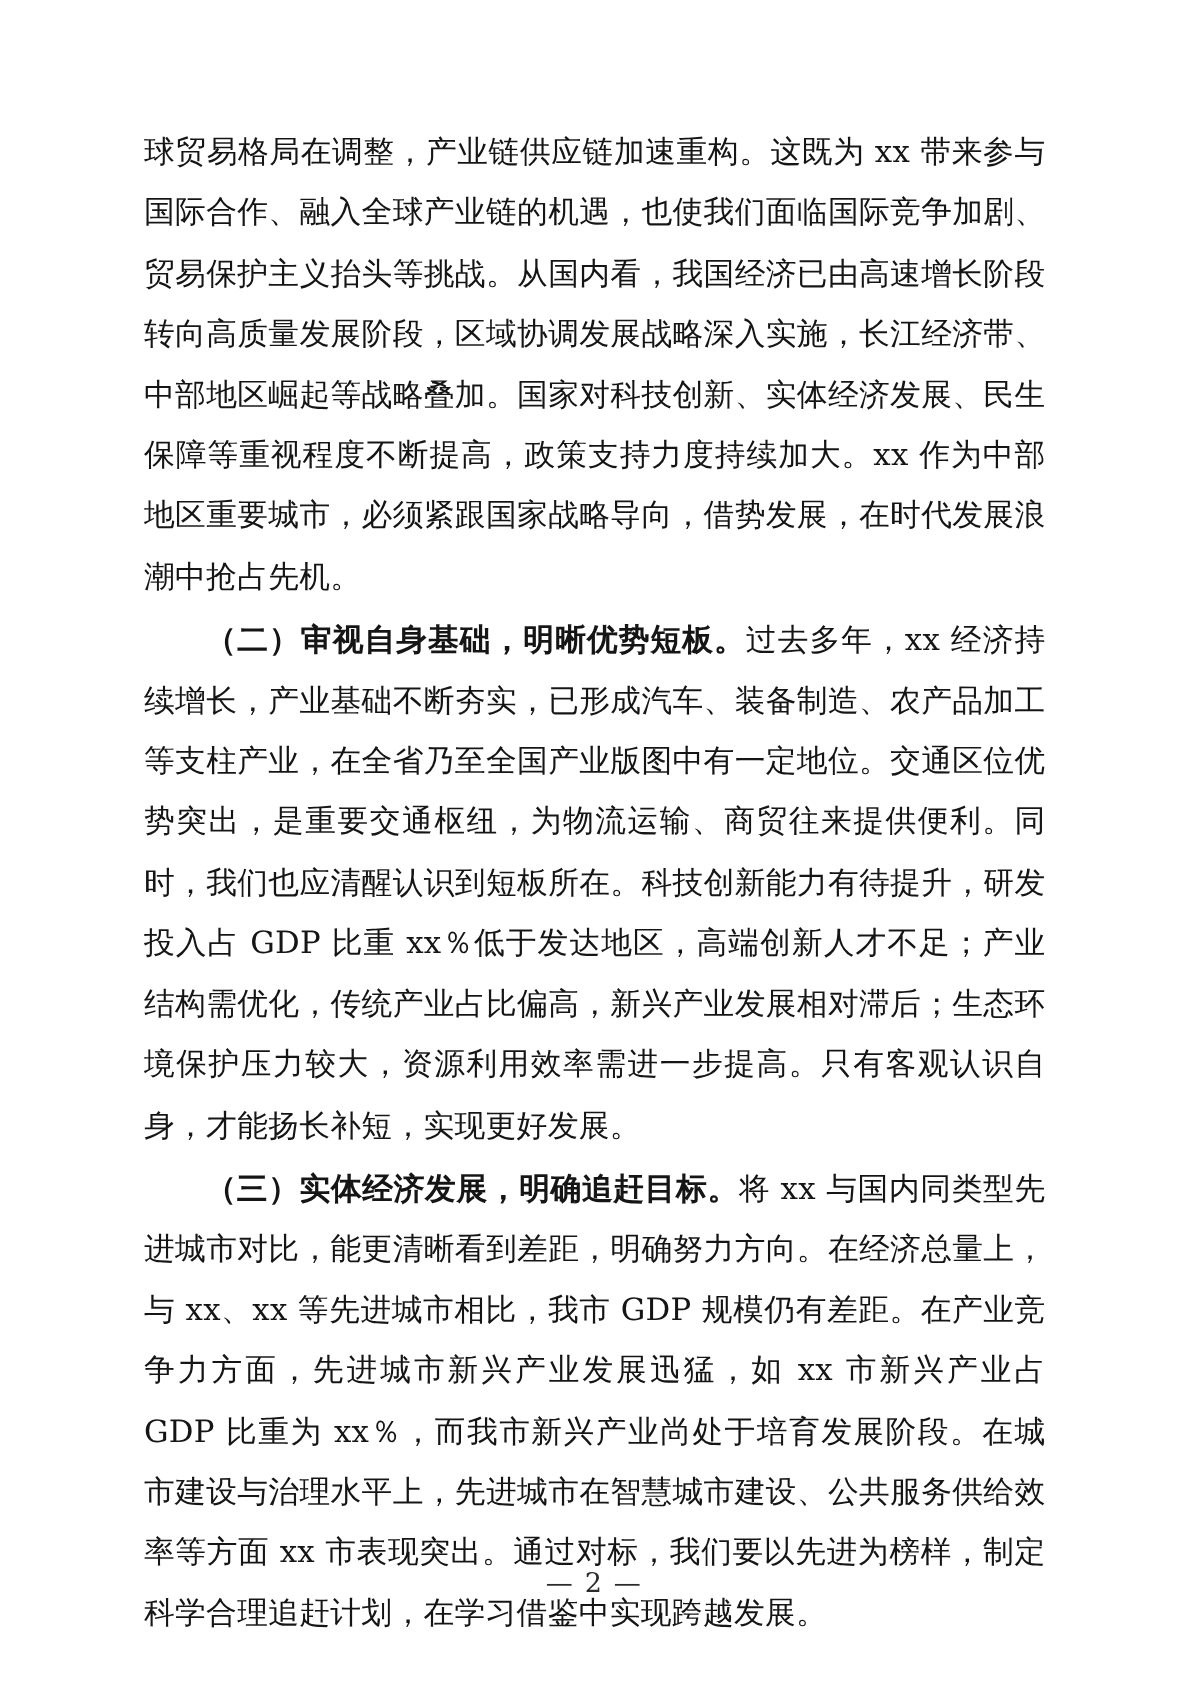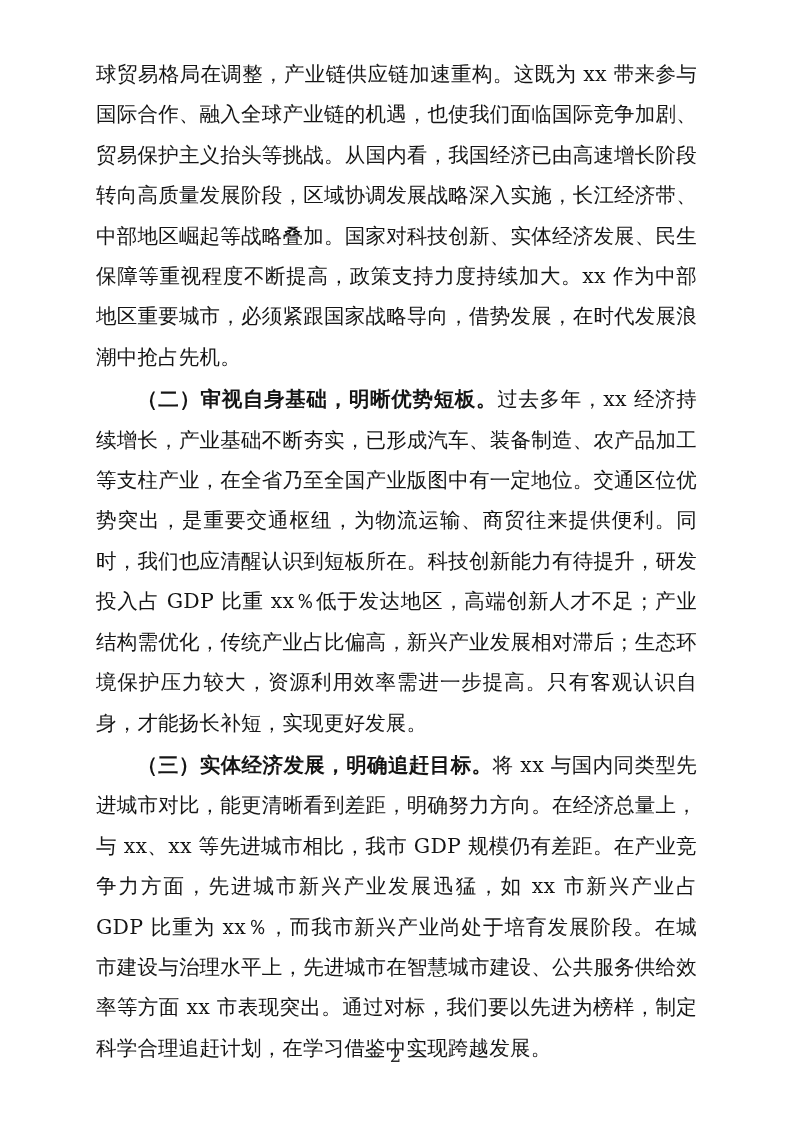--- a/index.html
+++ b/index.html
@@ -12,21 +12,21 @@
     background: #ffffff;
     font-family: "DejaVu Serif", "Liberation Serif", serif;
     color: #1a1a1a;
     overflow: hidden;
   }
   .page {
     position: relative;
     width: 793px;
     height: 1122px;
     box-sizing: border-box;
-    padding: 54px 96px 0 96px;
+    padding: 81px 96px 0 96px;
   }
   .doc-body {
     width: 601px;
   }
   p.para {
     margin: 0 0 2px 0;
     font-size: 20.5px;
     line-height: 40.4px;
     text-align: justify;
     text-justify: inter-ideograph;

